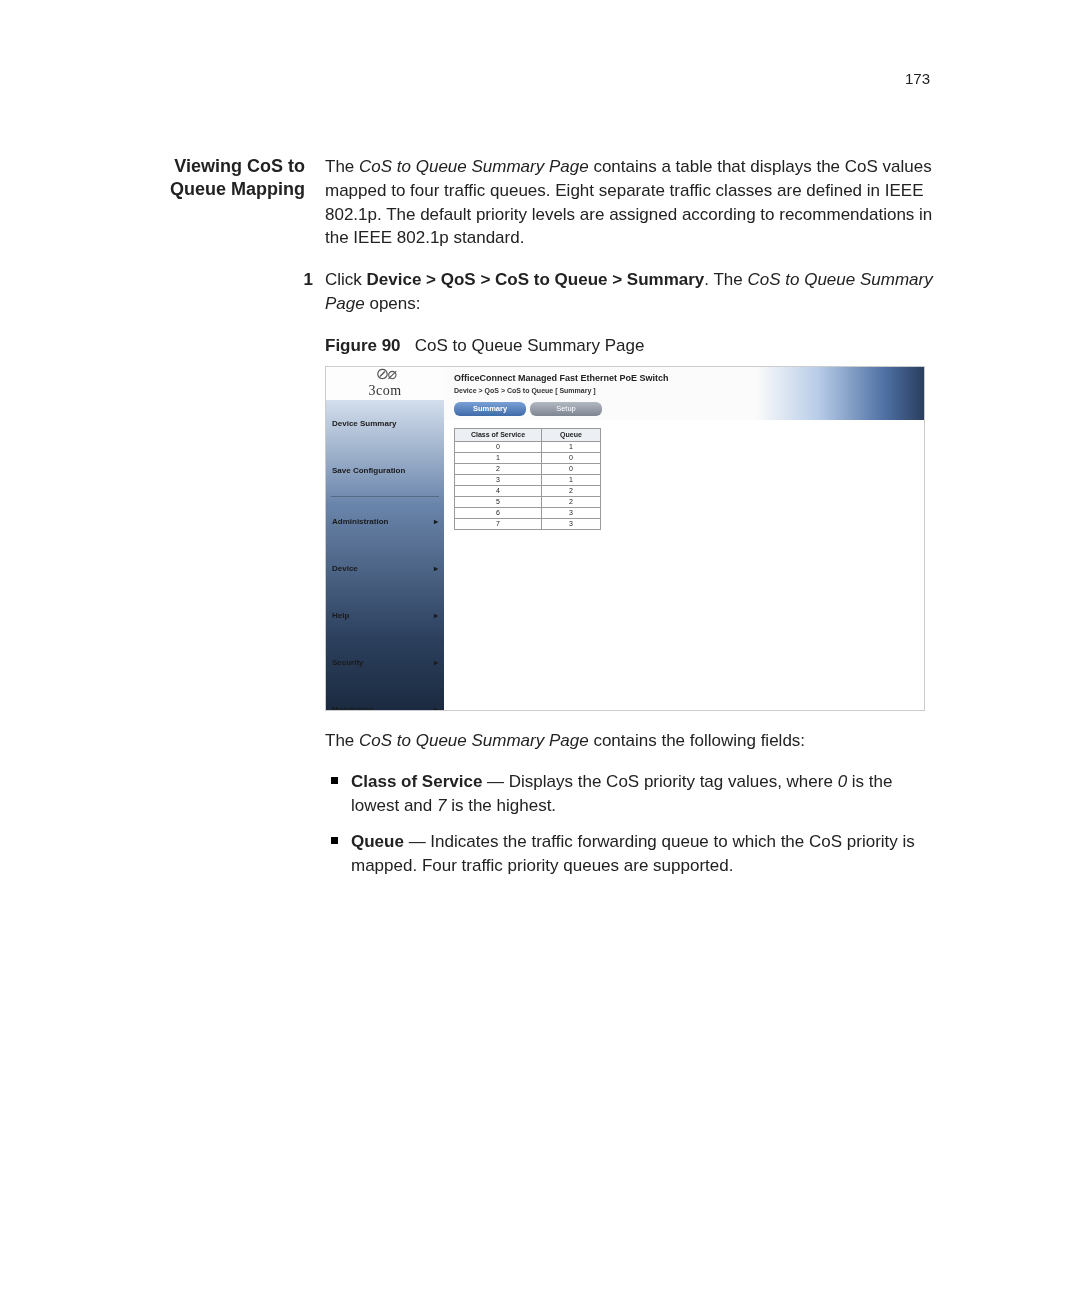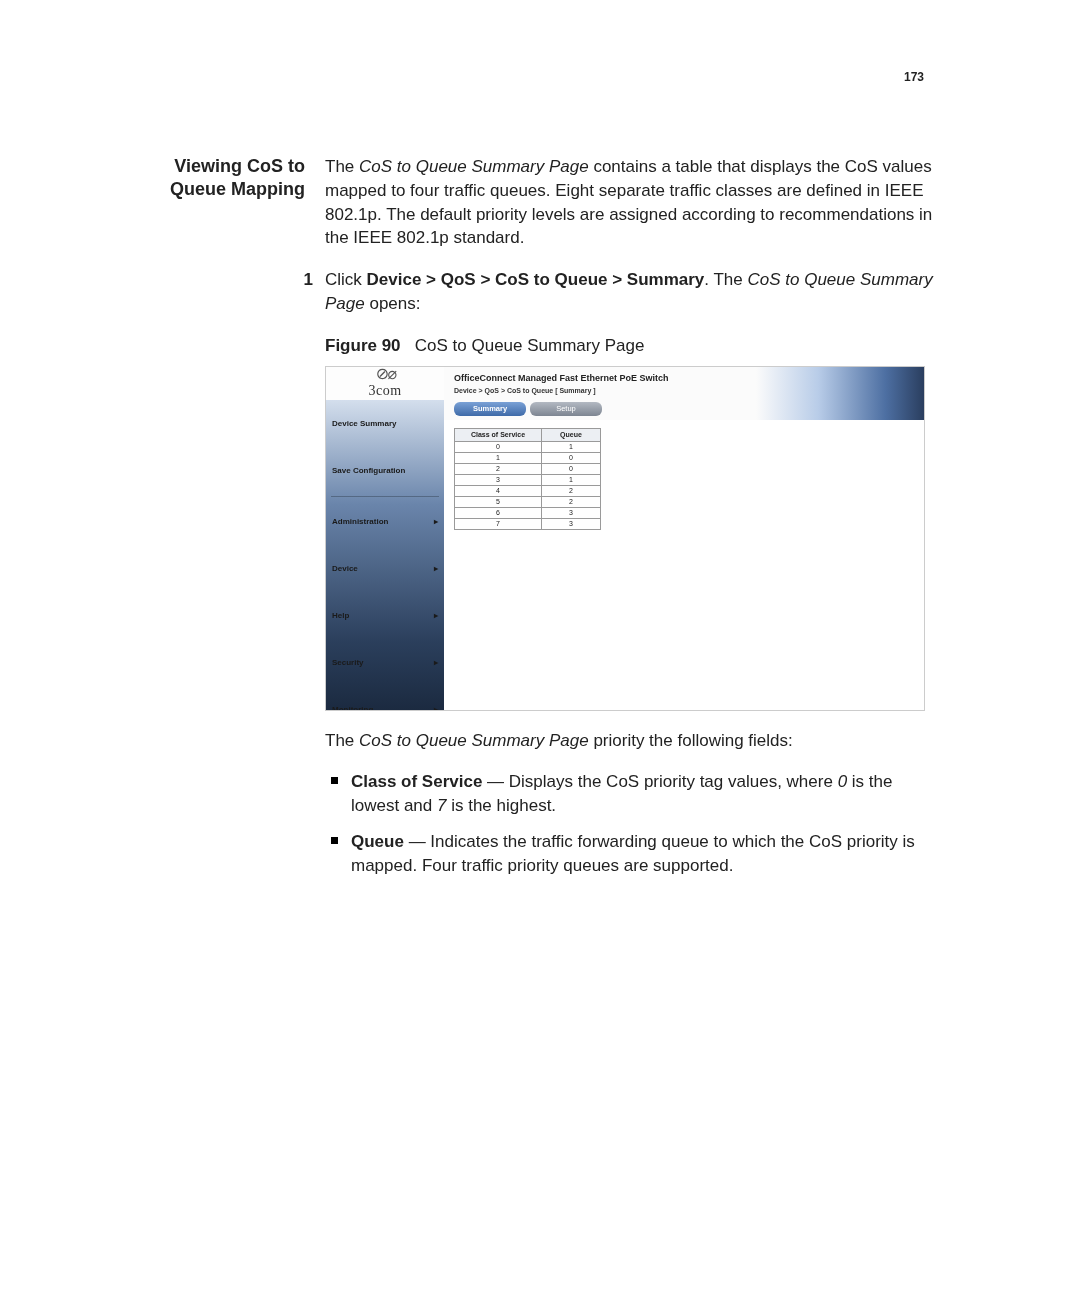--- a/index.html
+++ b/index.html
@@ -12,23 +12,23 @@
   }
   .page {
     width: 1080px;
     padding: 70px 140px 60px 130px;
     box-sizing: border-box;
     position: relative;
   }
   .page-number {
     position: absolute;
     top: 70px;
-    right: 156px;
-    font-weight: bold;
-    font-size: 12px;
+    right: 150px;
+    font-weight: normal;
+    font-size: 15px;
   }
   .two-col {
     display: flex;
     margin-top: 85px;
     justify-content: center;
   }
   .left-col {
     width: 175px;
     text-align: right;
     padding-right: 20px;
@@ -343,21 +343,21 @@
                     <td>7</td>
                     <td>3</td>
                   </tr>
               </tbody>
             </table>
           </div>
         </div>
       </div>
 
       <p>
-        <span>The </span><em>CoS to Queue Summary Page</em><span> priority the following fields:</span>
+        <span>The </span><em>CoS to Queue Summary Page</em><span> contains the following fields:</span>
       </p>
 
       <ul class="bullet-list">
         <li>
           <b>Class of Service</b><span> — Displays the CoS priority tag values, where </span><em>0</em><span> is the lowest and </span><em>7</em><span> is the highest.</span>
         </li>
         <li>
           <b>Queue</b><span> — Indicates the traffic forwarding queue to which the CoS priority is mapped. Four traffic priority queues are supported.</span>
         </li>
       </ul>

